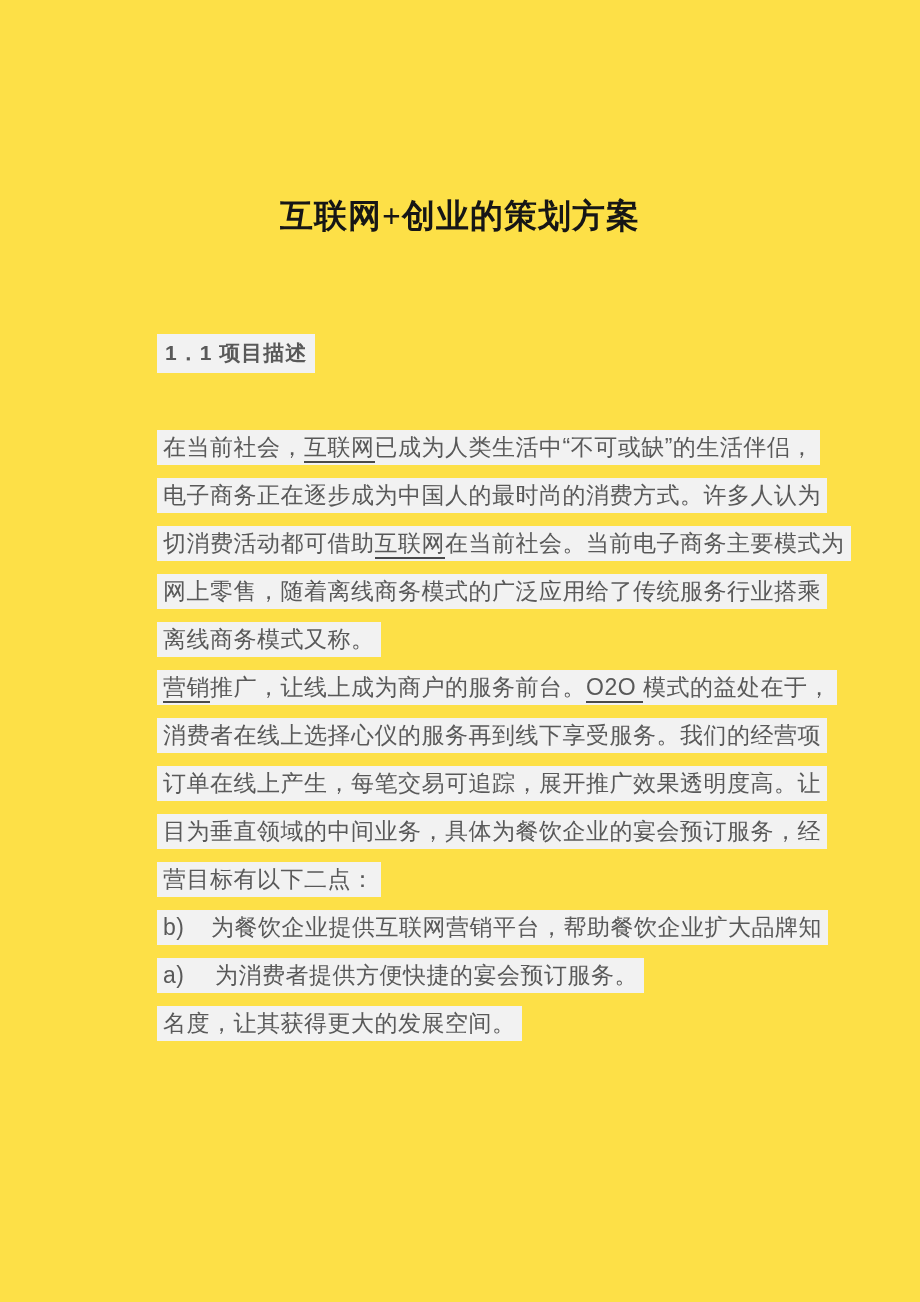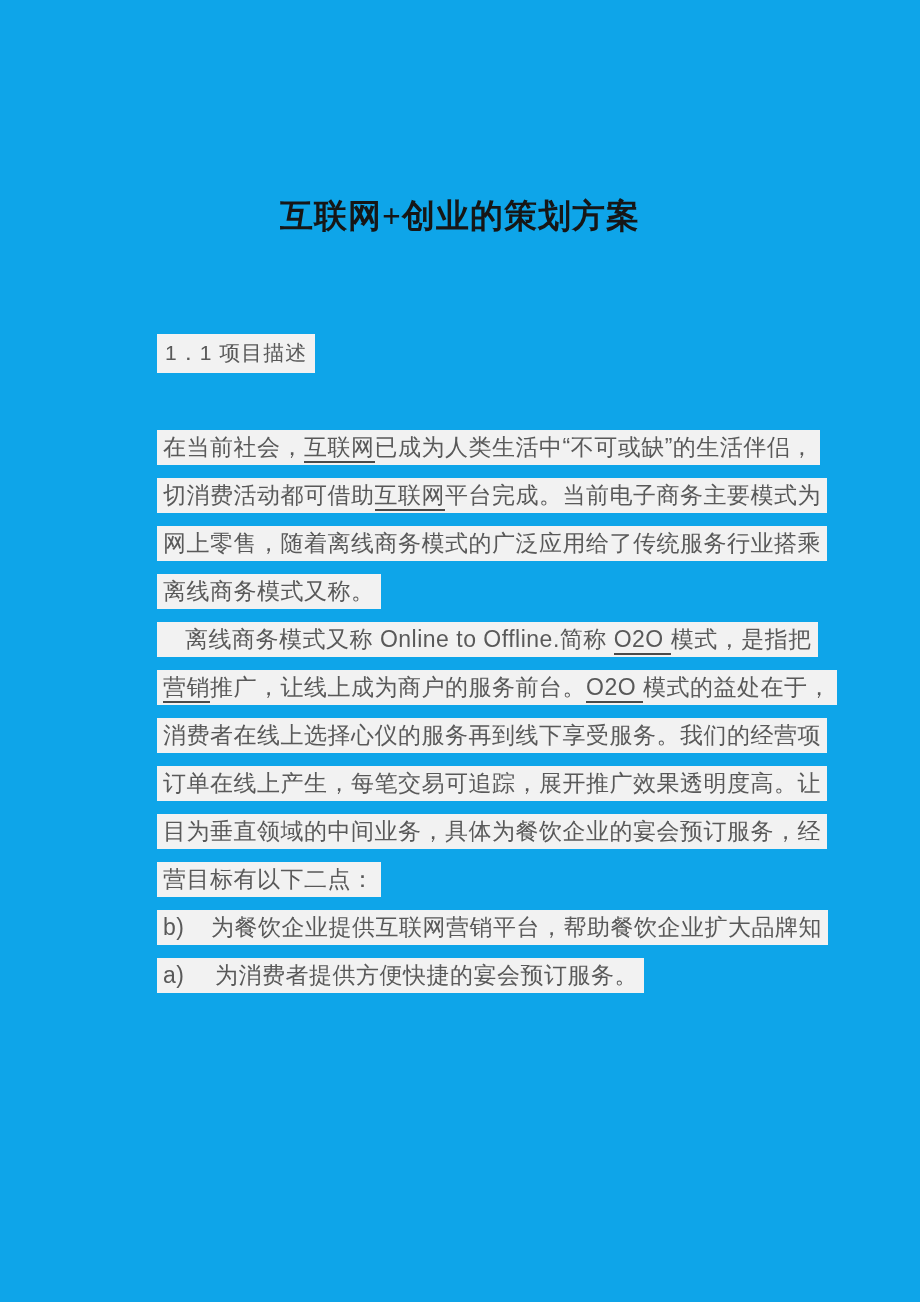--- a/index.html
+++ b/index.html
@@ -5,42 +5,42 @@
   html, body { margin: 0; padding: 0; }
   body {
     width: 920px; height: 1302px;
     background: #ffffff;
     font-family: "Liberation Sans", sans-serif;
     position: relative;
     overflow: hidden;
   }
   .page {
     position: absolute; inset: 0;
-    background: #0ea5e9;
+    background: #fde047;
   }
   .doc-title {
     position: absolute;
     top: 194px; left: 0; width: 920px;
     text-align: center;
     font-family: "Liberation Serif", "DejaVu Serif", serif;
     font-weight: bold;
     font-size: 33px;
     line-height: 44px;
     color: #161616;
     letter-spacing: 1px;
   }
   .section-heading {
     position: absolute;
     top: 334px; left: 157px;
   }
   .section-heading .hl {
     display: inline-block;
     background: #f2f2f2;
     padding: 5px 8px 6px 8px;
-    font-weight: normal;
+    font-weight: bold;
     font-size: 21px;
     color: #595959;
     letter-spacing: 1px;
     white-space: nowrap;
   }
   .content {
     position: absolute;
     top: 430px; left: 157px; width: 660px;
   }
   .line {
@@ -76,40 +76,41 @@
   <div class="doc-title">互联网+创业的策划方案</div>
 
   <div class="section-heading">
     <span class="hl">1．1 项目描述</span>
   </div>
 
   <div class="content">
 
     <div class="line"><span class="hl"><span>在当前社会，</span><span class="u">互联网</span><span>已成为人类生活中“不可或缺”的生活伴侣，</span></span></div>
 
+    <div class="line"><span class="hl"><span>电子商务正在逐步成为中国人的最时尚的消费方式。许多人认为</span></span></div>
 
 
-    <div class="line"><span class="hl"><span>切消费活动都可借助</span><span class="u">互联网</span><span>平台完成。当前电子商务主要模式为</span></span></div>
+    <div class="line"><span class="hl"><span>切消费活动都可借助</span><span class="u">互联网</span><span>在当前社会。当前电子商务主要模式为</span></span></div>
 
     <div class="line"><span class="hl"><span>网上零售，随着离线商务模式的广泛应用给了传统服务行业搭乘</span></span></div>
 
     <div class="line"><span class="hl"><span>离线商务模式又称。</span></span></div>
 
-    <div class="line"><span class="hl indent"><span>离线商务模式又称 Online to Offline.简称 </span><span class="u">O2O </span><span>模式，是指把</span></span></div>
 
 
     <div class="line"><span class="hl"><span class="u">营销</span><span>推广，让线上成为商户的服务前台。</span><span class="u">O2O </span><span>模式的益处在于，</span></span></div>
 
     <div class="line"><span class="hl"><span>消费者在线上选择心仪的服务再到线下享受服务。我们的经营项</span></span></div>
 
     <div class="line"><span class="hl"><span>订单在线上产生，每笔交易可追踪，展开推广效果透明度高。让</span></span></div>
 
     <div class="line"><span class="hl"><span>目为垂直领域的中间业务，具体为餐饮企业的宴会预订服务，经</span></span></div>
 
     <div class="line"><span class="hl"><span>营目标有以下二点：</span></span></div>
 
     <div class="line"><span class="hl"><span class="marker">b)</span><span>为餐饮企业提供互联网营销平台，帮助餐饮企业扩大品牌知</span></span></div>
 
     <div class="line"><span class="hl"><span class="marker wide">a)</span><span>为消费者提供方便快捷的宴会预订服务。</span></span></div>
 
+    <div class="line"><span class="hl"><span>名度，让其获得更大的发展空间。</span></span></div>
 
   </div>
 </div>
 
 </body></html>

